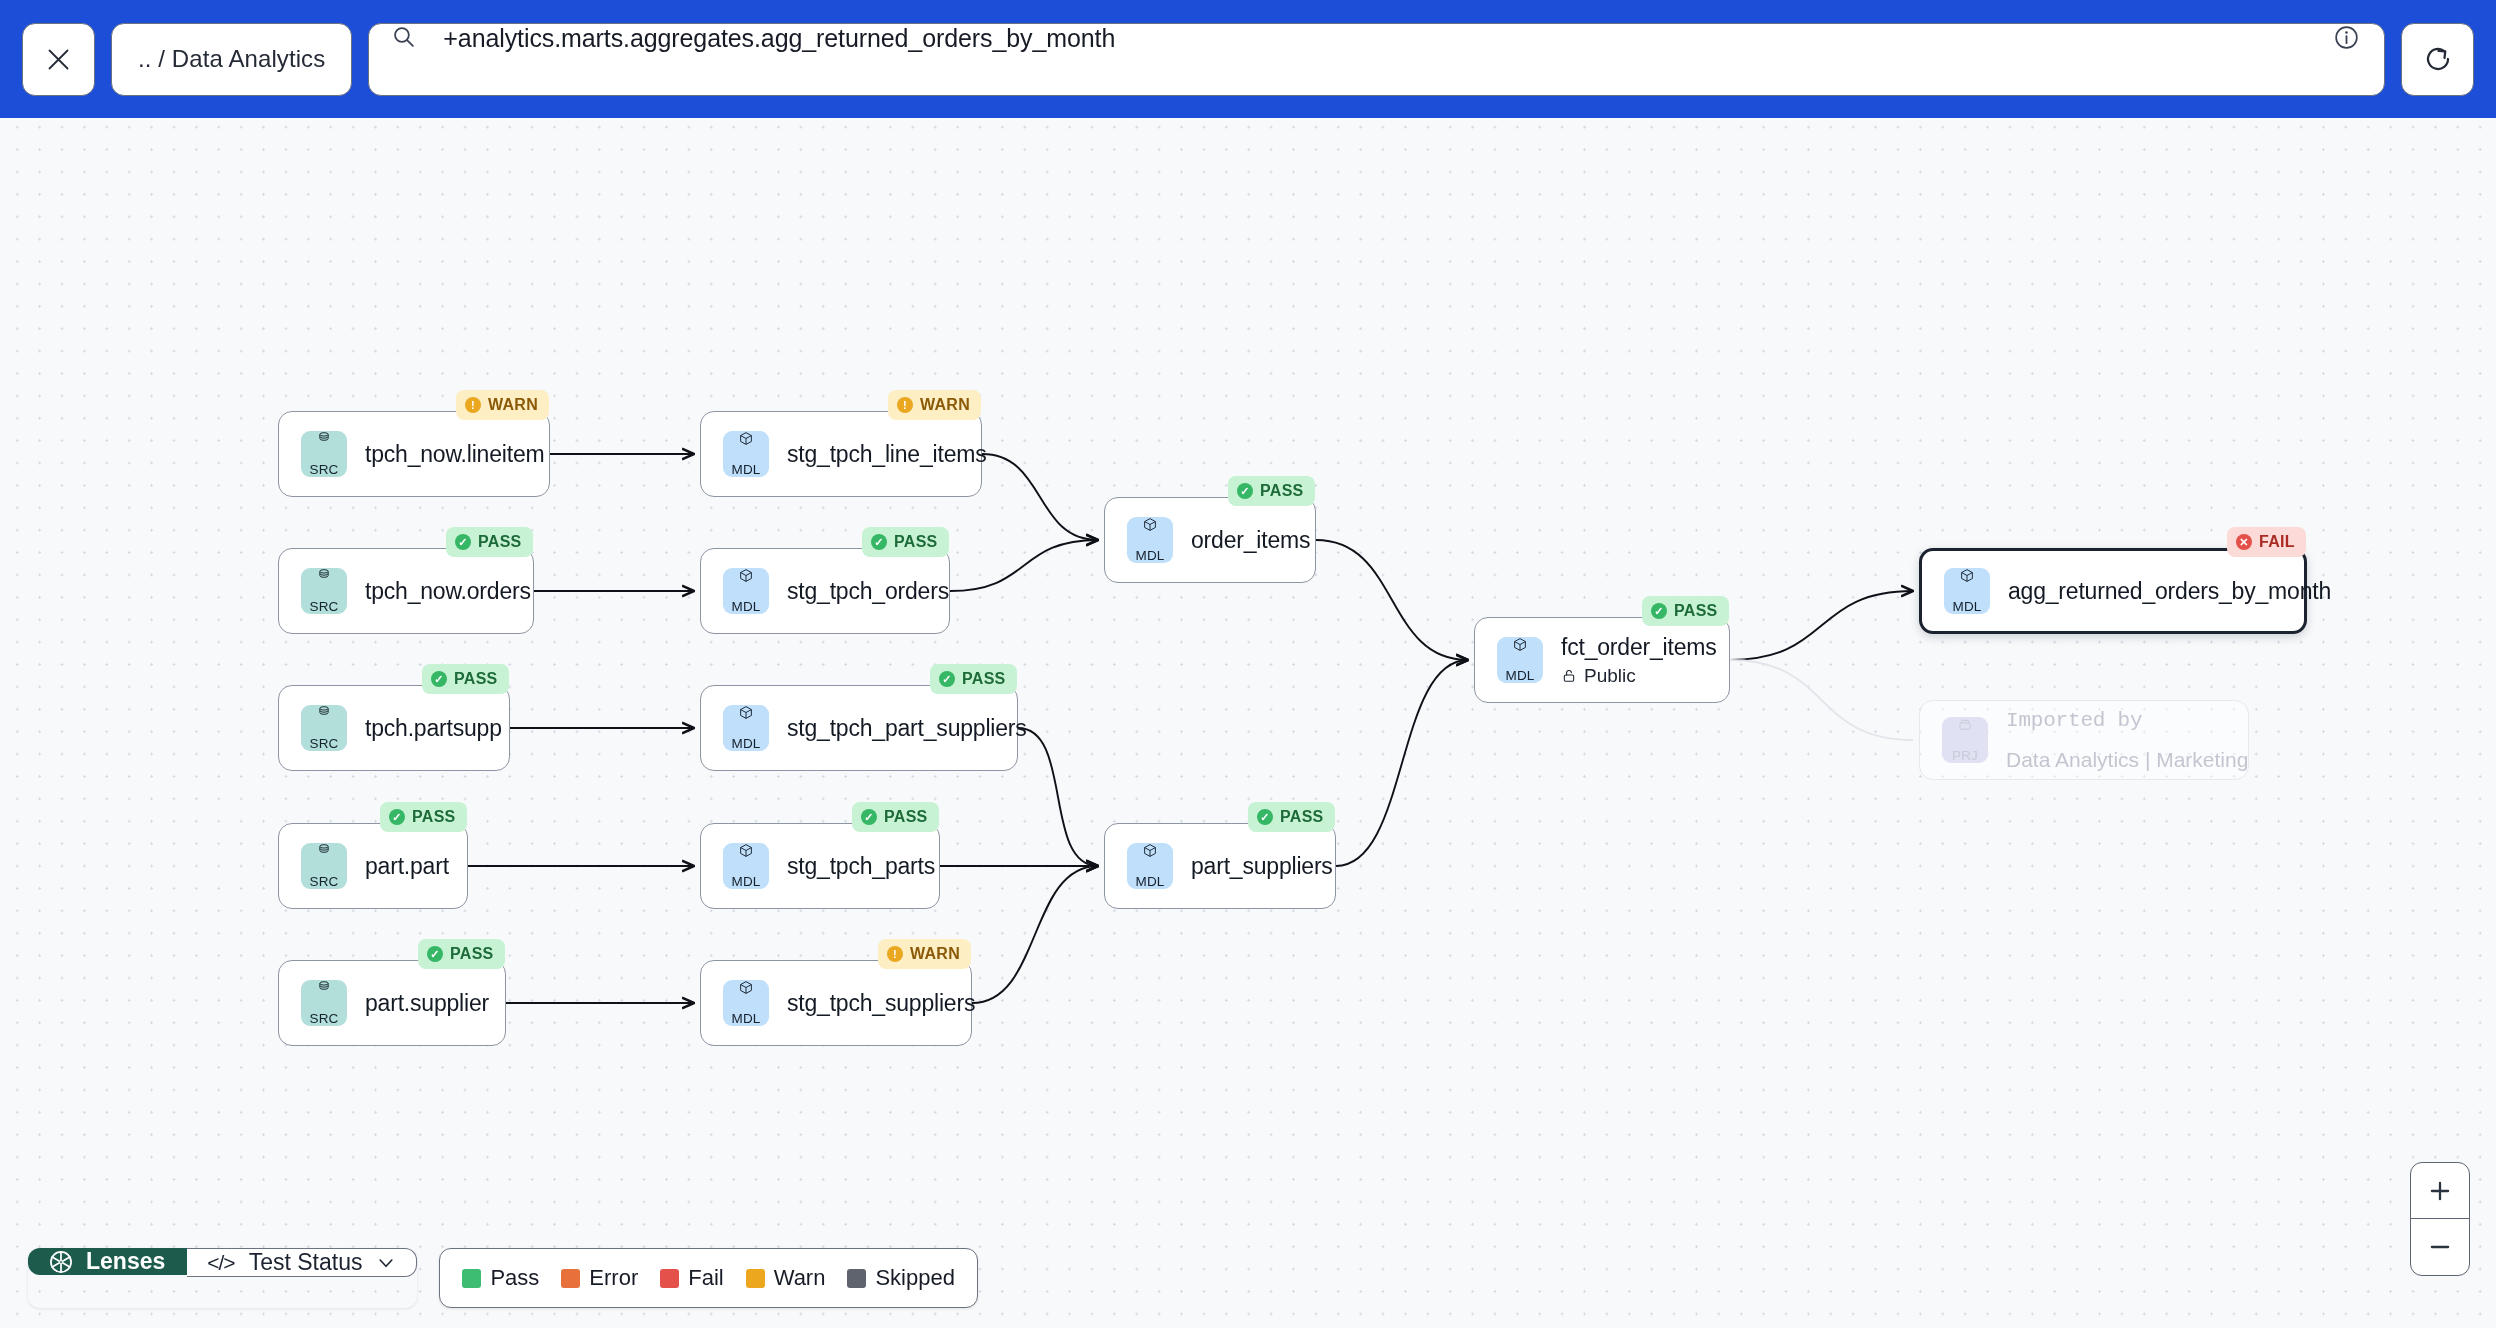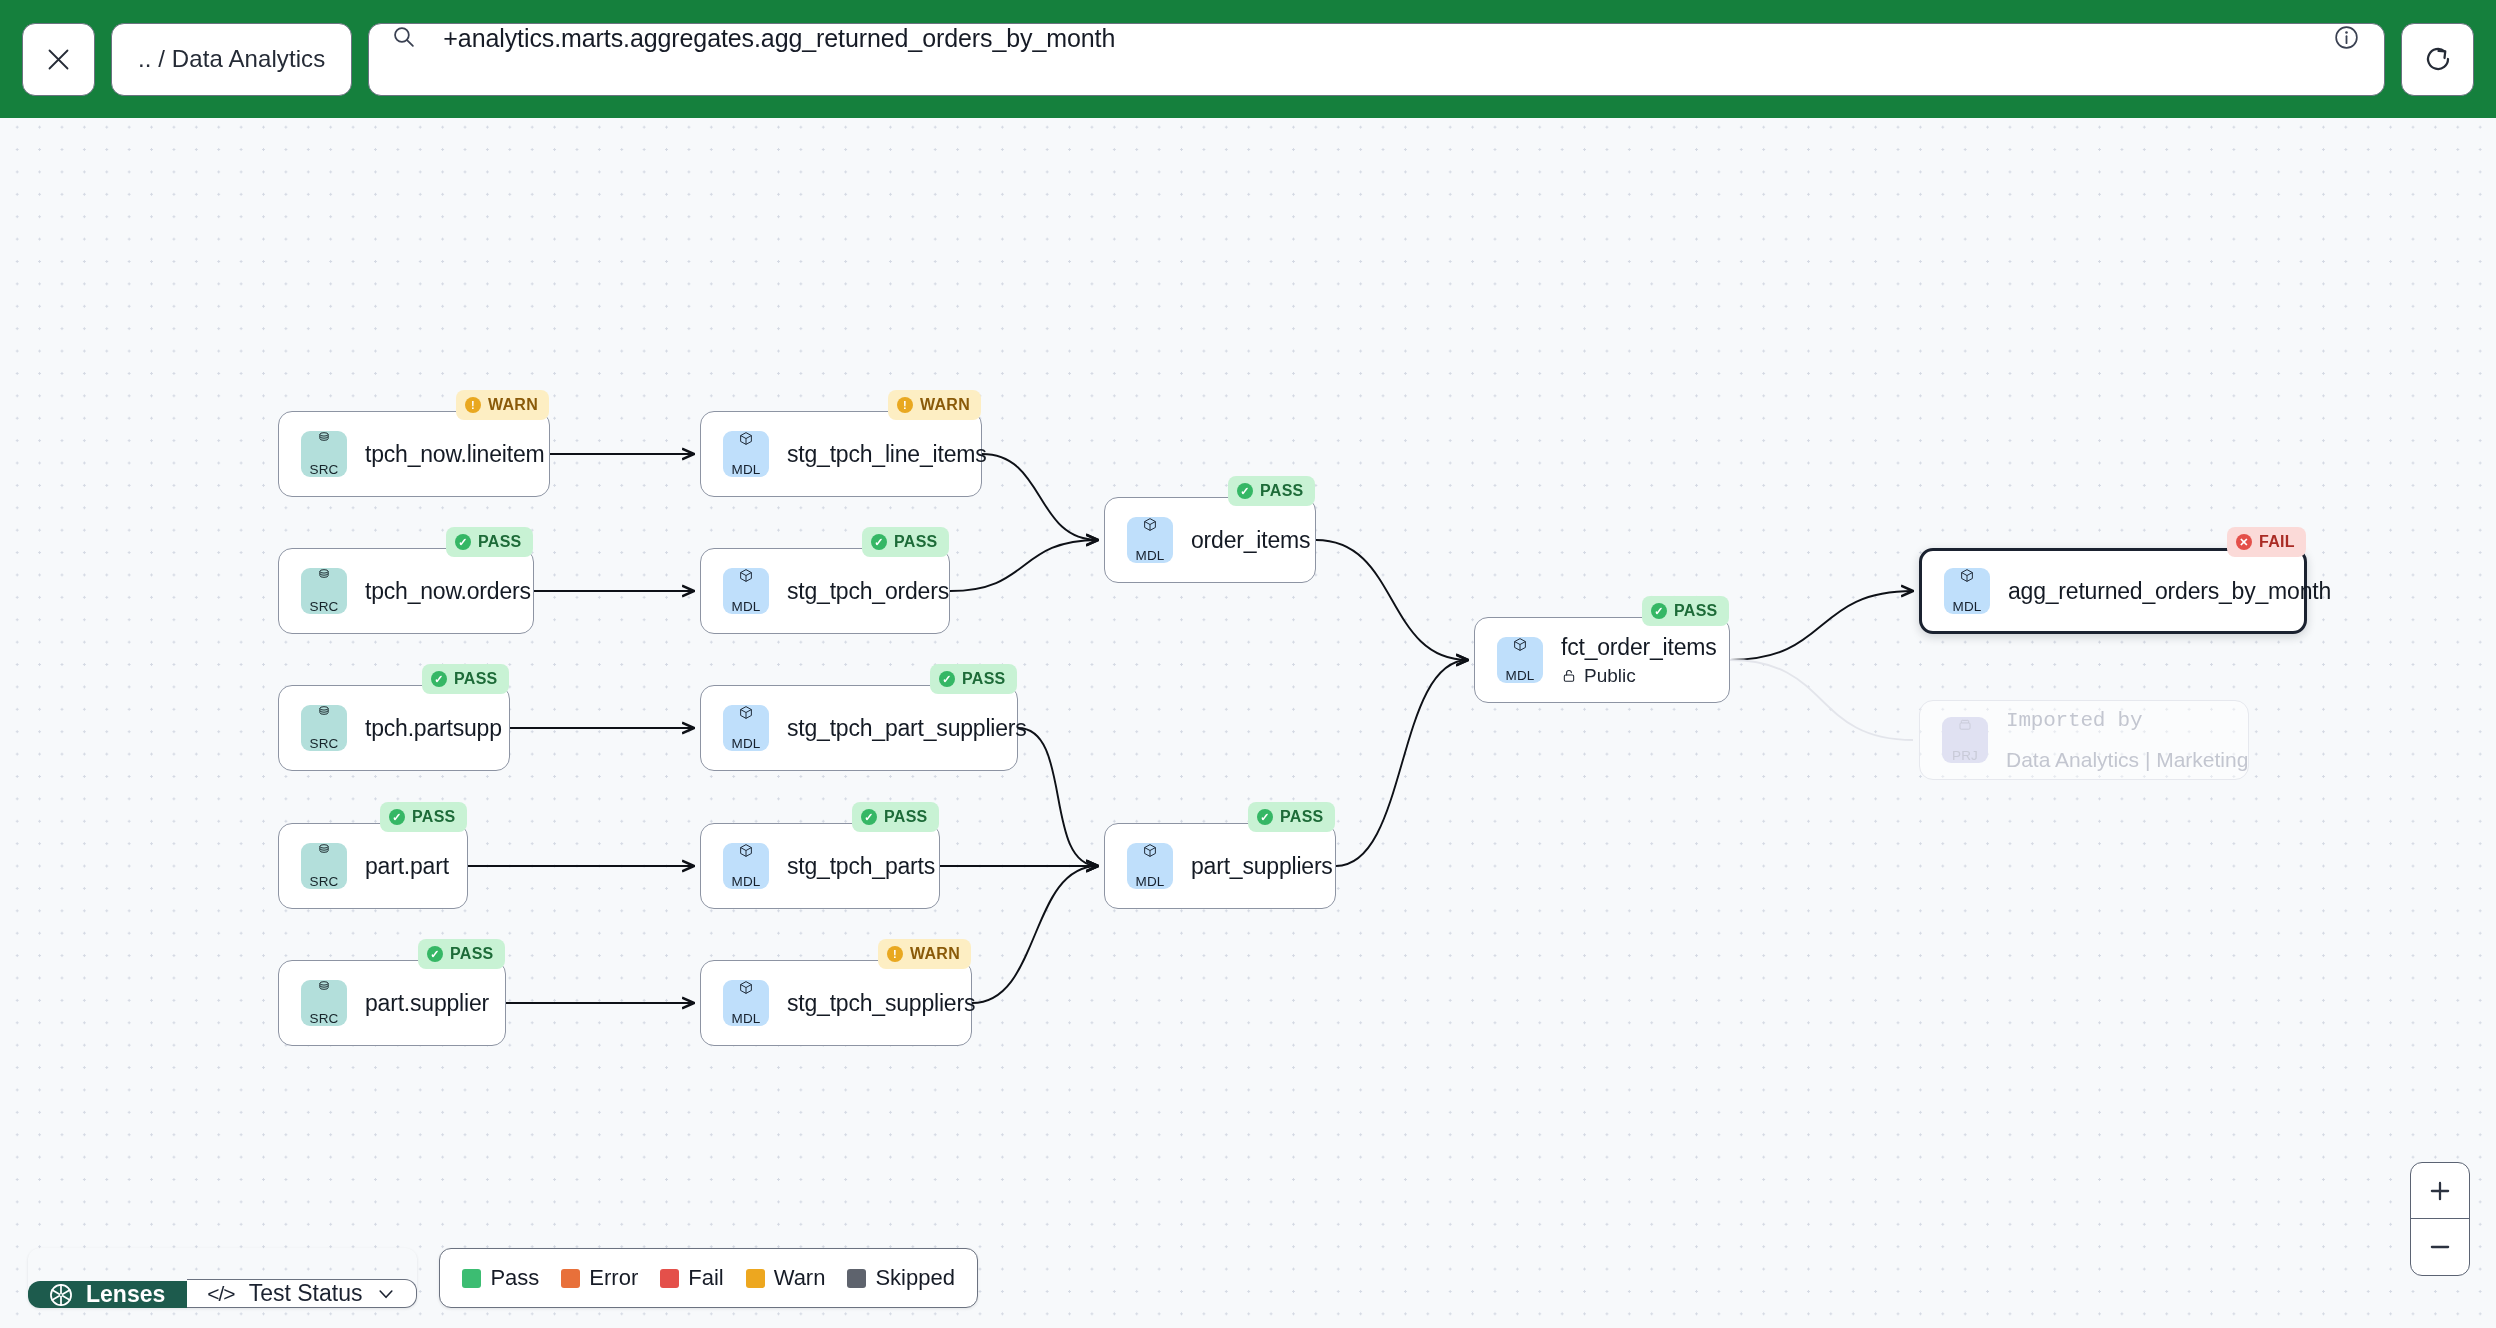--- a/index.html
+++ b/index.html
@@ -17,21 +17,21 @@
     background-color: #f7f9fb;
     background-image: radial-gradient(circle, #d4d9e3 1.1px, transparent 1.2px);
     background-size: 22.4px 22.4px;
     background-position: 6px 4px;
   }
 
   
   #topbar {
     position: absolute; top: 0; left: 0;
     width: 2496px; height: 118px;
-    background: #15803d;
+    background: #1d4ed8;
     display: flex; align-items: center;
     padding: 13px 22px; gap: 16px;
     z-index: 30;
   }
   .tb-btn {
     background: #ffffff;
     border: 1.6px solid #6b7280;
     border-radius: 13px;
     height: 73px;
     display: flex; align-items: center; justify-content: center;
@@ -135,21 +135,21 @@
   #edges path { fill: none; stroke: #0e1117; stroke-width: 1.9px; }
   #edges path.faded { stroke: #e3e5eb; stroke-width: 1.8px; }
 
   
   #bottombar {
     position: absolute; left: 28px; bottom: 20px;
     display: flex; align-items: center; gap: 22px;
     z-index: 25;
   }
   #lens-group {
-    display: flex; align-items: flex-end;
+    display: flex; align-items: flex-start;
     border-radius: 12px;
     height: 60px;
     box-shadow: 0 1px 3px rgba(16,22,34,.10);
   }
   #lenses-btn {
     background: #1d5b4d; color: #ffffff;
     border-radius: 12px 0 0 12px;
     display: flex; align-items: center; gap: 12px;
     padding: 0 22px 0 20px;
     font-size: 23px; font-weight: bold;

